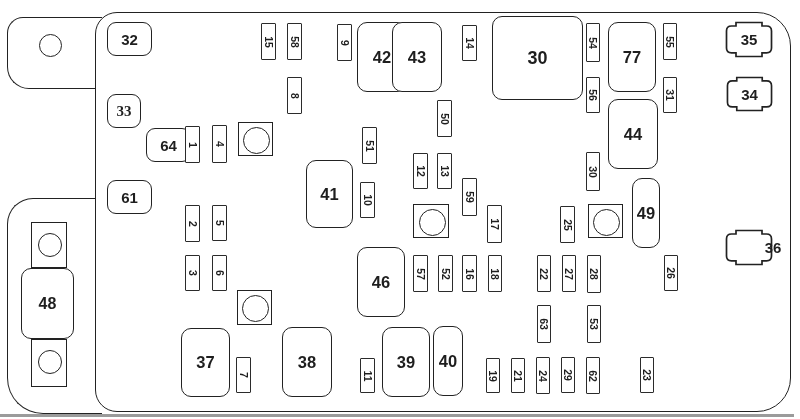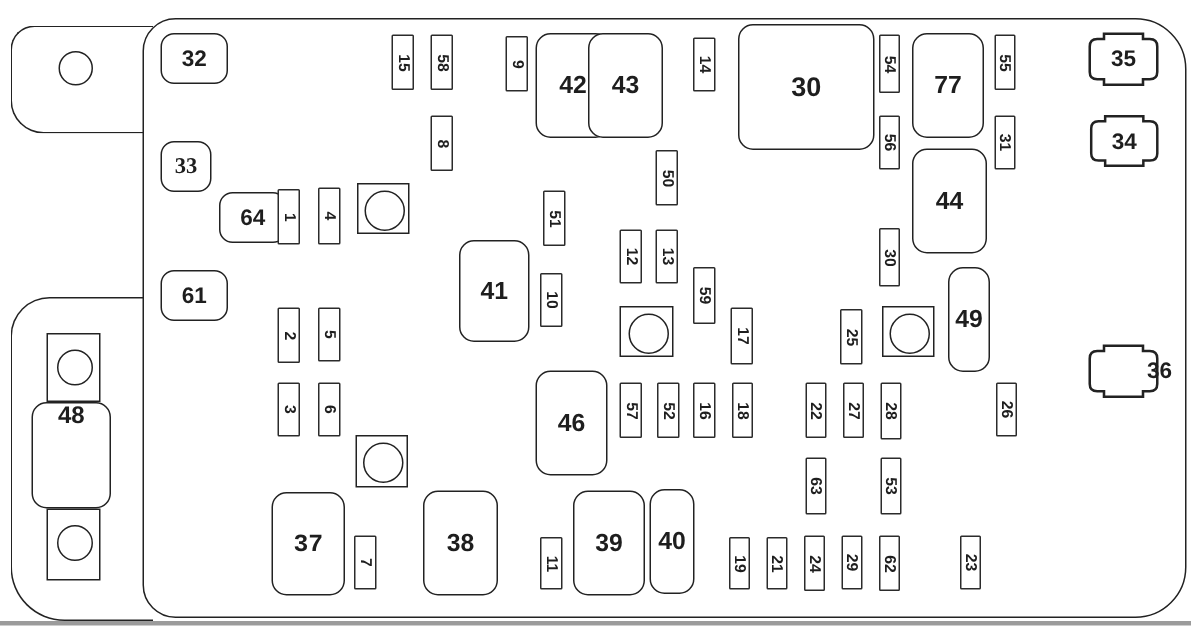--- a/index.html
+++ b/index.html
@@ -19,21 +19,21 @@
     border:1.7px solid #222;border-radius:22px 34px 34px 22px;box-sizing:border-box;
   }
   
   .terminal{position:absolute;border:1.6px solid #222;background:#fff;box-sizing:border-box;}
   .t-top{left:31px;top:222px;width:36px;height:46px;}
   .t-bottom{left:31px;top:339px;width:36px;height:48px;}
   .hole-term{left:6px;top:10px;width:22px;height:22px;}
   .megafuse{
     position:absolute;left:21px;top:268px;width:53px;height:71px;background:#fff;
     border:1.7px solid #222;border-radius:10px;box-sizing:border-box;
-    display:flex;align-items:flex-start;justify-content:center;
+    display:flex;align-items:center;justify-content:center;
     font-size:16px;font-weight:700;
   }
   
   .comp{position:absolute;box-sizing:border-box;display:flex;align-items:center;justify-content:center;background:#fff;}
   .relay{border:1.7px solid #222;border-radius:10px;font-size:16.5px;font-weight:700;align-items:center;}
   .relay span.lg{font-size:18px;}
   .side-box{border:1.7px solid #222;border-radius:9px;font-size:15px;font-weight:700;}
   .fuse{border:1.4px solid #2b2b2b;border-radius:1px;font-size:10.5px;font-weight:700;}
   .fuse span{transform:rotate(90deg);white-space:nowrap;letter-spacing:0;}
   .bolt{border:1.6px solid #222;}
@@ -94,21 +94,21 @@
     </div>
     <div class="comp relay" style="left: 632px; top: 178px; width: 28px; height: 70px;">
       <span>49</span>
     </div>
     <div class="comp relay" style="left: 306px; top: 160px; width: 47px; height: 68px;">
       <span>41</span>
     </div>
     <div class="comp relay" style="left: 357px; top: 247px; width: 48px; height: 70px;">
       <span>46</span>
     </div>
-    <div class="comp relay" style="left: 181px; top: 328px; width: 49px; height: 69px; font-family: Liberation Mono, monospace;">
+    <div class="comp relay" style="left: 181px; top: 328px; width: 49px; height: 69px;">
       <span>37</span>
     </div>
     <div class="comp relay" style="left: 282px; top: 327px; width: 50px; height: 70px;">
       <span>38</span>
     </div>
     <div class="comp relay" style="left: 382px; top: 327px; width: 48px; height: 70px;">
       <span>39</span>
     </div>
     <div class="comp relay" style="left: 433px; top: 326px; width: 30px; height: 70px;">
       <span>40</span>

